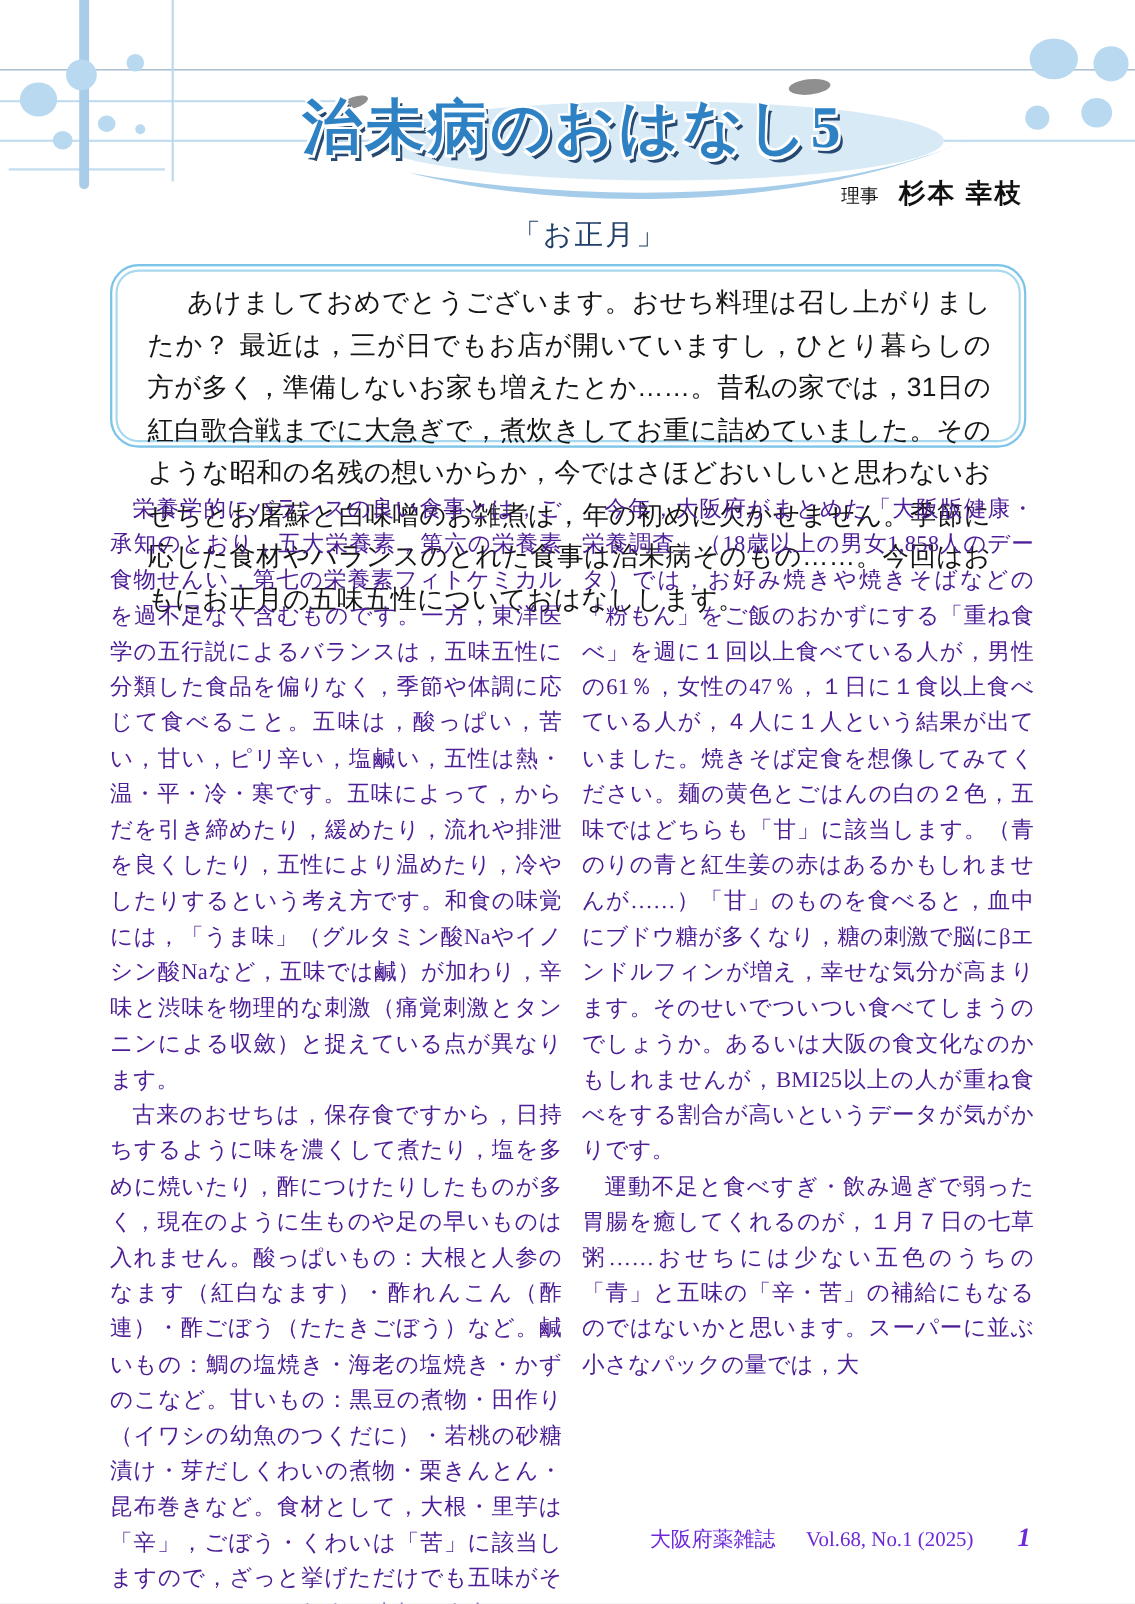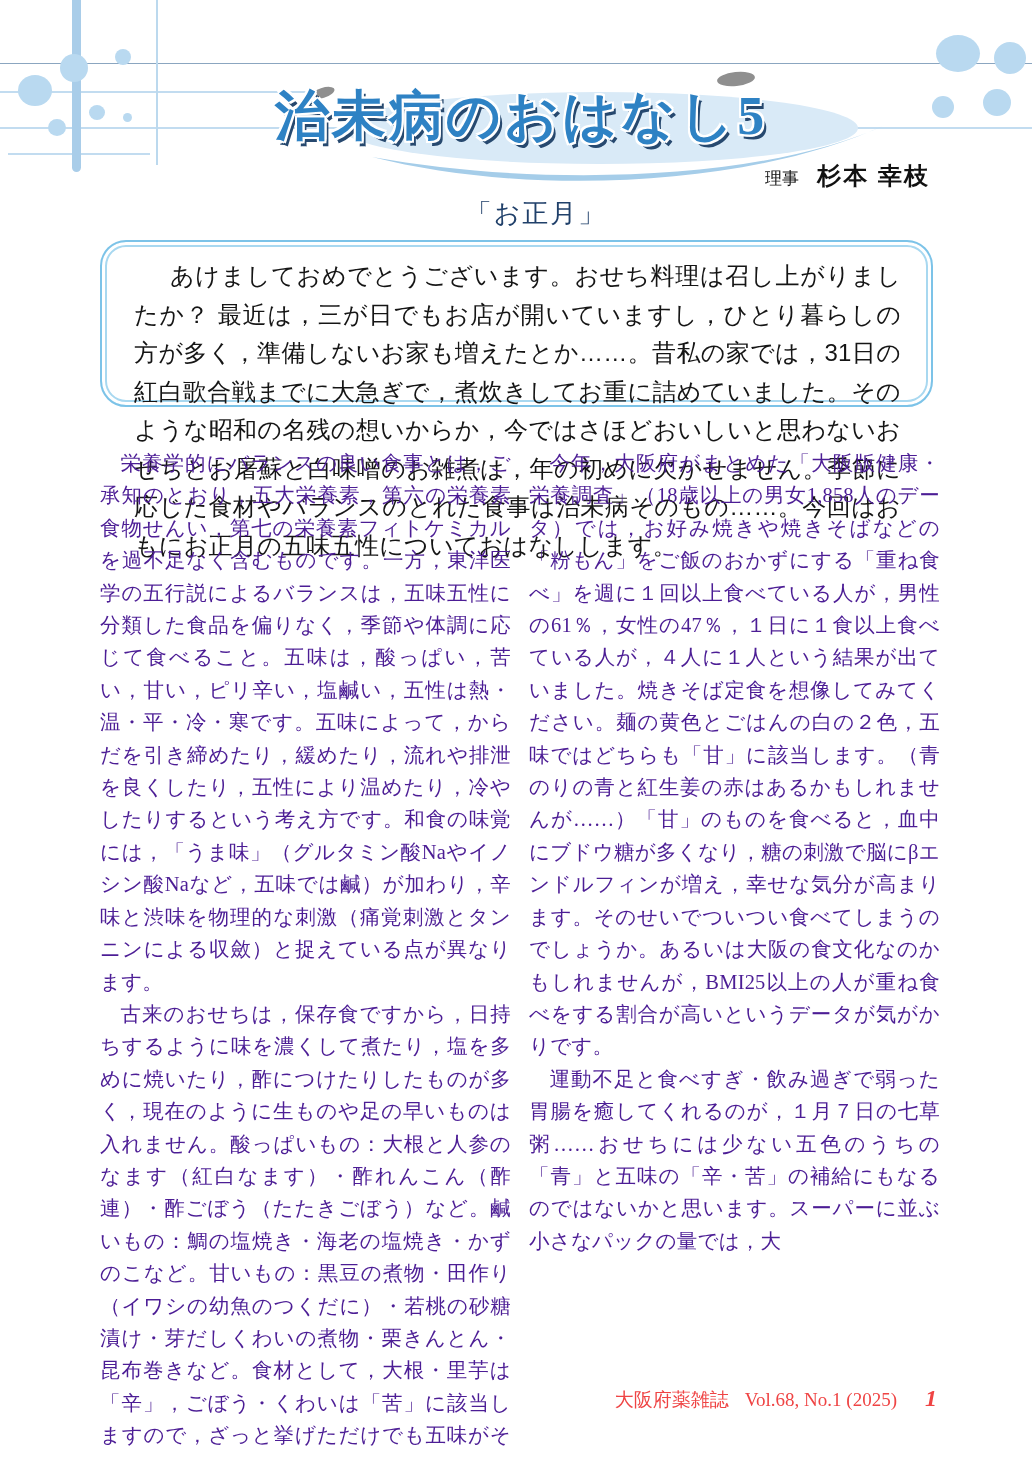--- a/index.html
+++ b/index.html
@@ -67,22 +67,22 @@
   
   .cols{position:absolute;left:100px;top:447px;width:840px;display:flex;gap:18px;}
   .col{flex:1 1 0;min-width:0;}
   .para{
     margin:0;font-size:20.5px;line-height:32.4px;text-align:justify;
     letter-spacing:0.2px;color:#4c1d95;
   }
   .para.indent{text-indent:1em;}
   
   .footer{
-    position:absolute;right:95px;top:1385px;display:flex;align-items:baseline;gap:16px;
-    font-size:19px;color:#ef4444;
+    position:absolute;right:95px;top:1385px;display:flex;align-items:baseline;gap:28px;
+    font-size:19px;color:#6d28d9;
   }
   .footer .pnum{font-size:24px;font-weight:bold;font-style:italic;margin-left:12px;}
 </style>
 </head>
 <body>
 
 <div class="page">
 
   <div class="hline full"></div>
   <div class="lline l91"></div>

